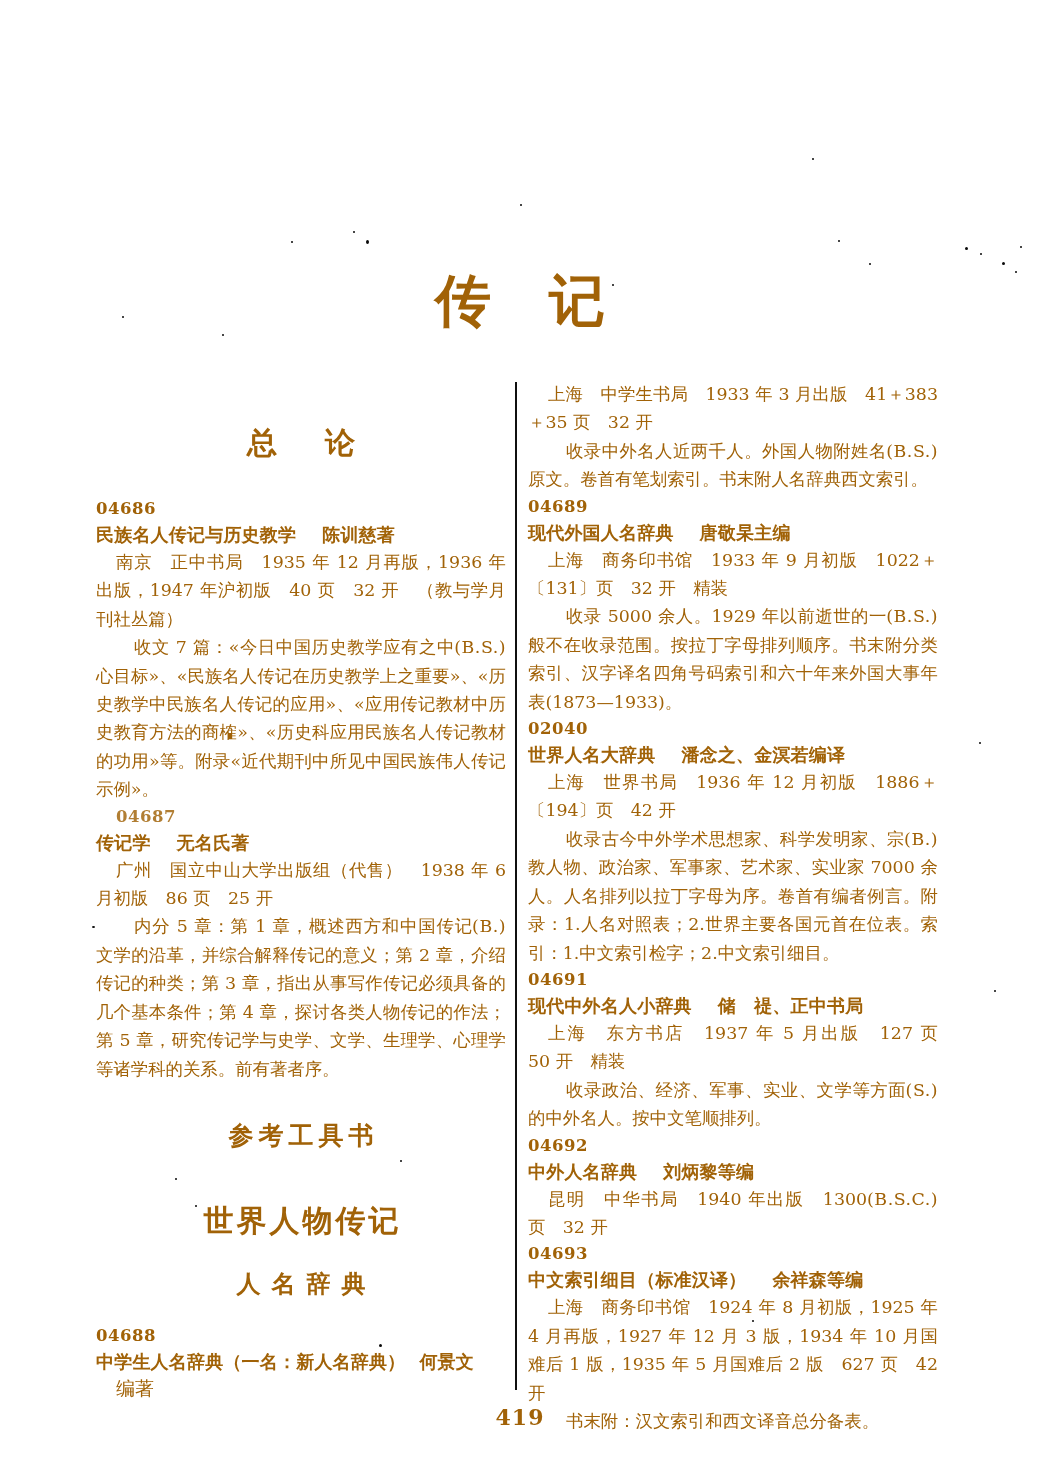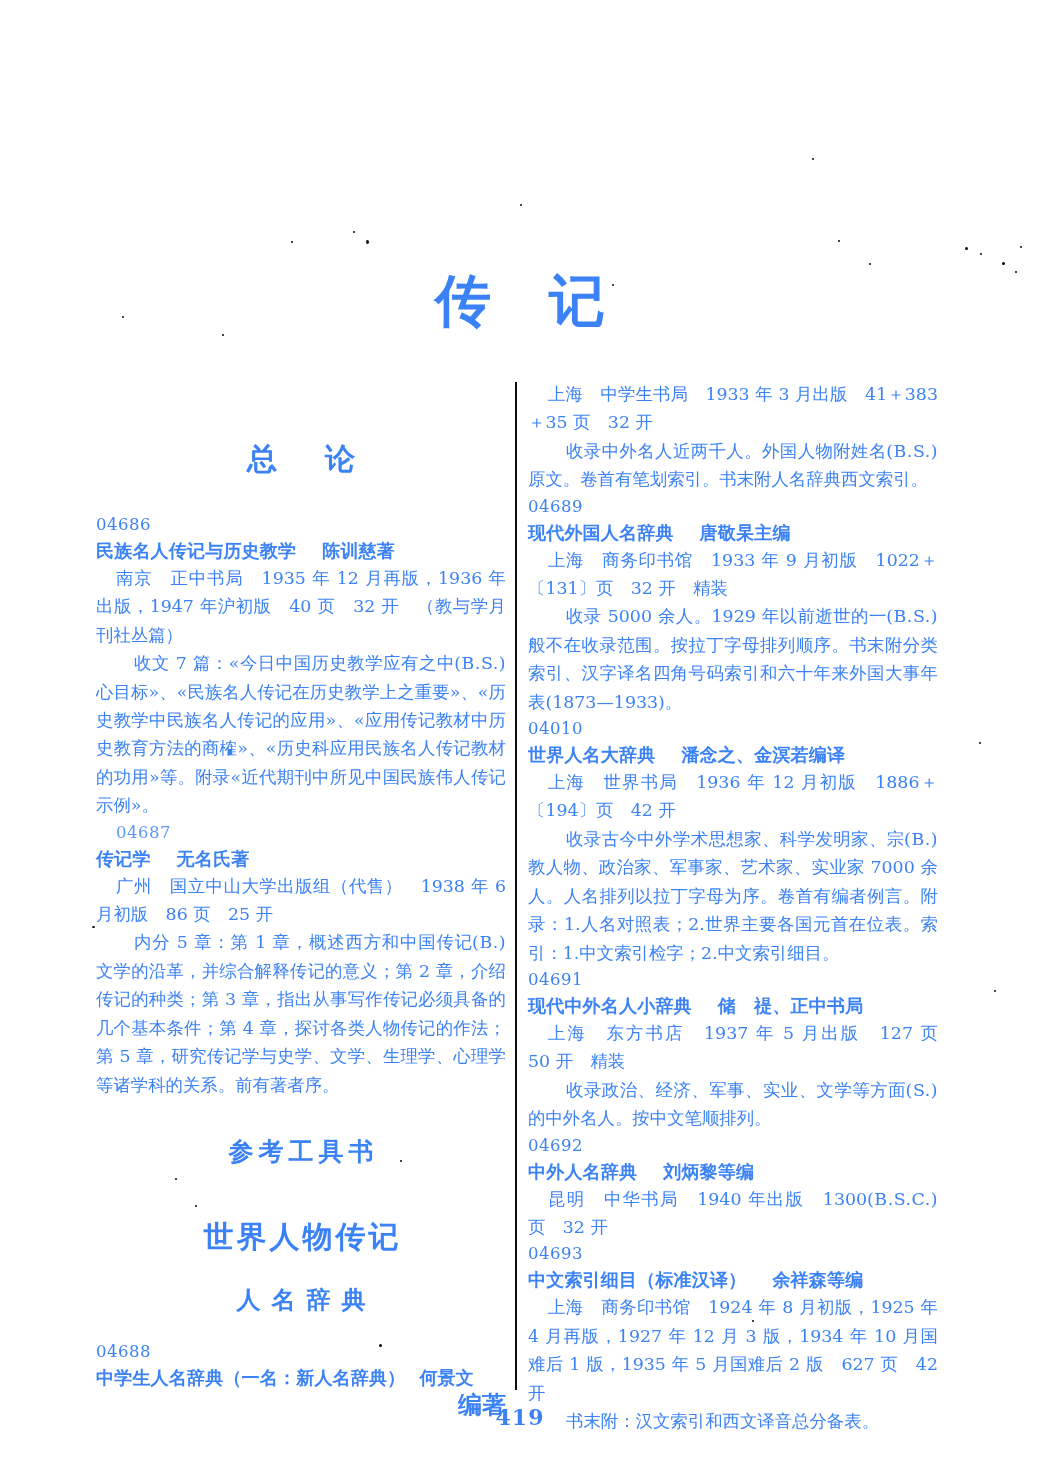--- a/index.html
+++ b/index.html
@@ -7,21 +7,21 @@
     margin: 0;
     padding: 0;
     background: #ffffff;
   }
   .page {
     position: relative;
     width: 1040px;
     height: 1473px;
     margin: 0 auto;
     background: #ffffff;
-    color: #3b82f6;
+    color: #a16207;
     font-family: "DejaVu Serif", "Liberation Serif", serif;
     overflow: hidden;
   }
 
   
   .speck {
     position: absolute;
     background: #0a0a0a;
     border-radius: 50%;
     pointer-events: none;
@@ -65,21 +65,21 @@
   
   .sec-heading {
     text-align: center;
     font-weight: 700;
     line-height: 1;
   }
   .sec-zonglun {
     font-size: 30px;
     letter-spacing: 48px;
     text-indent: 48px;
-    margin: 64px 0 38px 0;
+    margin: 48px 0 38px 0;
   }
   .sec-big {
     font-size: 30px;
     letter-spacing: 3px;
     text-indent: 3px;
     margin: 58px 0 0 0;
   }
   .sec-mid {
     font-size: 25px;
     letter-spacing: 5px;
@@ -90,42 +90,41 @@
     font-size: 24px;
     letter-spacing: 11px;
     text-indent: 11px;
     margin: 36px 0 27px 0;
   }
 
   
   .entry { margin: 0 0 0 0; }
   .entry-id {
     font-size: 16.5px;
-    font-weight: 400;
+    font-weight: 700;
     line-height: 25px;
     letter-spacing: 0.5px;
   }
   .entry-id.faded { opacity: 0.82; margin-left: 20px; }
   .entry-title {
     font-size: 18px;
     font-weight: 700;
     line-height: 27px;
     letter-spacing: 0.2px;
   }
   .entry-title .author {
     font-weight: 700;
     padding-left: 26px;
   }
   .entry-title .author-tight { padding-left: 14px; }
   .entry-title-cont {
-    font-size: 24px;
-    font-weight: 700;
+    font-size: 19px;
+    font-weight: 400;
     line-height: 27px;
     padding-left: 20px;
-    text-align: right;
   }
   .imprint {
     font-size: 17.4px;
     line-height: 28.4px;
     text-indent: 20px;
     text-align: justify;
     text-justify: inter-character;
   }
   .annot {
     font-size: 17.4px;
@@ -229,21 +228,21 @@
 
     <div class="entry">
       <div class="entry-id">04689</div>
       <div class="entry-title"><span>现代外国人名辞典</span><span class="author">唐敬杲主编</span></div>
       <div class="imprint">上海　商务印书馆　1933 年 9 月初版　1022＋〔131〕页　32 开　精装</div>
       <div class="annot"><span class="src">(B.S.)</span><span>收录 5000 余人。1929 年以前逝世的一般不在收录范围。按拉丁字母排列顺序。书末附分类索引、汉字译名四角号码索引和六十年来外国大事年表(1873—1933)。</span></div>
       <div class="clear"></div>
     </div>
 
     <div class="entry">
-      <div class="entry-id">04010</div>
+      <div class="entry-id">02040</div>
       <div class="entry-title"><span>世界人名大辞典</span><span class="author">潘念之、金溟若编译</span></div>
       <div class="imprint">上海　世界书局　1936 年 12 月初版　1886＋〔194〕页　42 开</div>
       <div class="annot"><span class="src">(B.)</span><span>收录古今中外学术思想家、科学发明家、宗教人物、政治家、军事家、艺术家、实业家 7000 余人。人名排列以拉丁字母为序。卷首有编者例言。附录：1.人名对照表；2.世界主要各国元首在位表。索引：1.中文索引检字；2.中文索引细目。</span></div>
       <div class="clear"></div>
     </div>
 
     <div class="entry">
       <div class="entry-id">04691</div>
       <div class="entry-title"><span>现代中外名人小辞典</span><span class="author">储　禔、正中书局</span></div>
       <div class="imprint">上海　东方书店　1937 年 5 月出版　127 页　50 开　精装</div>

